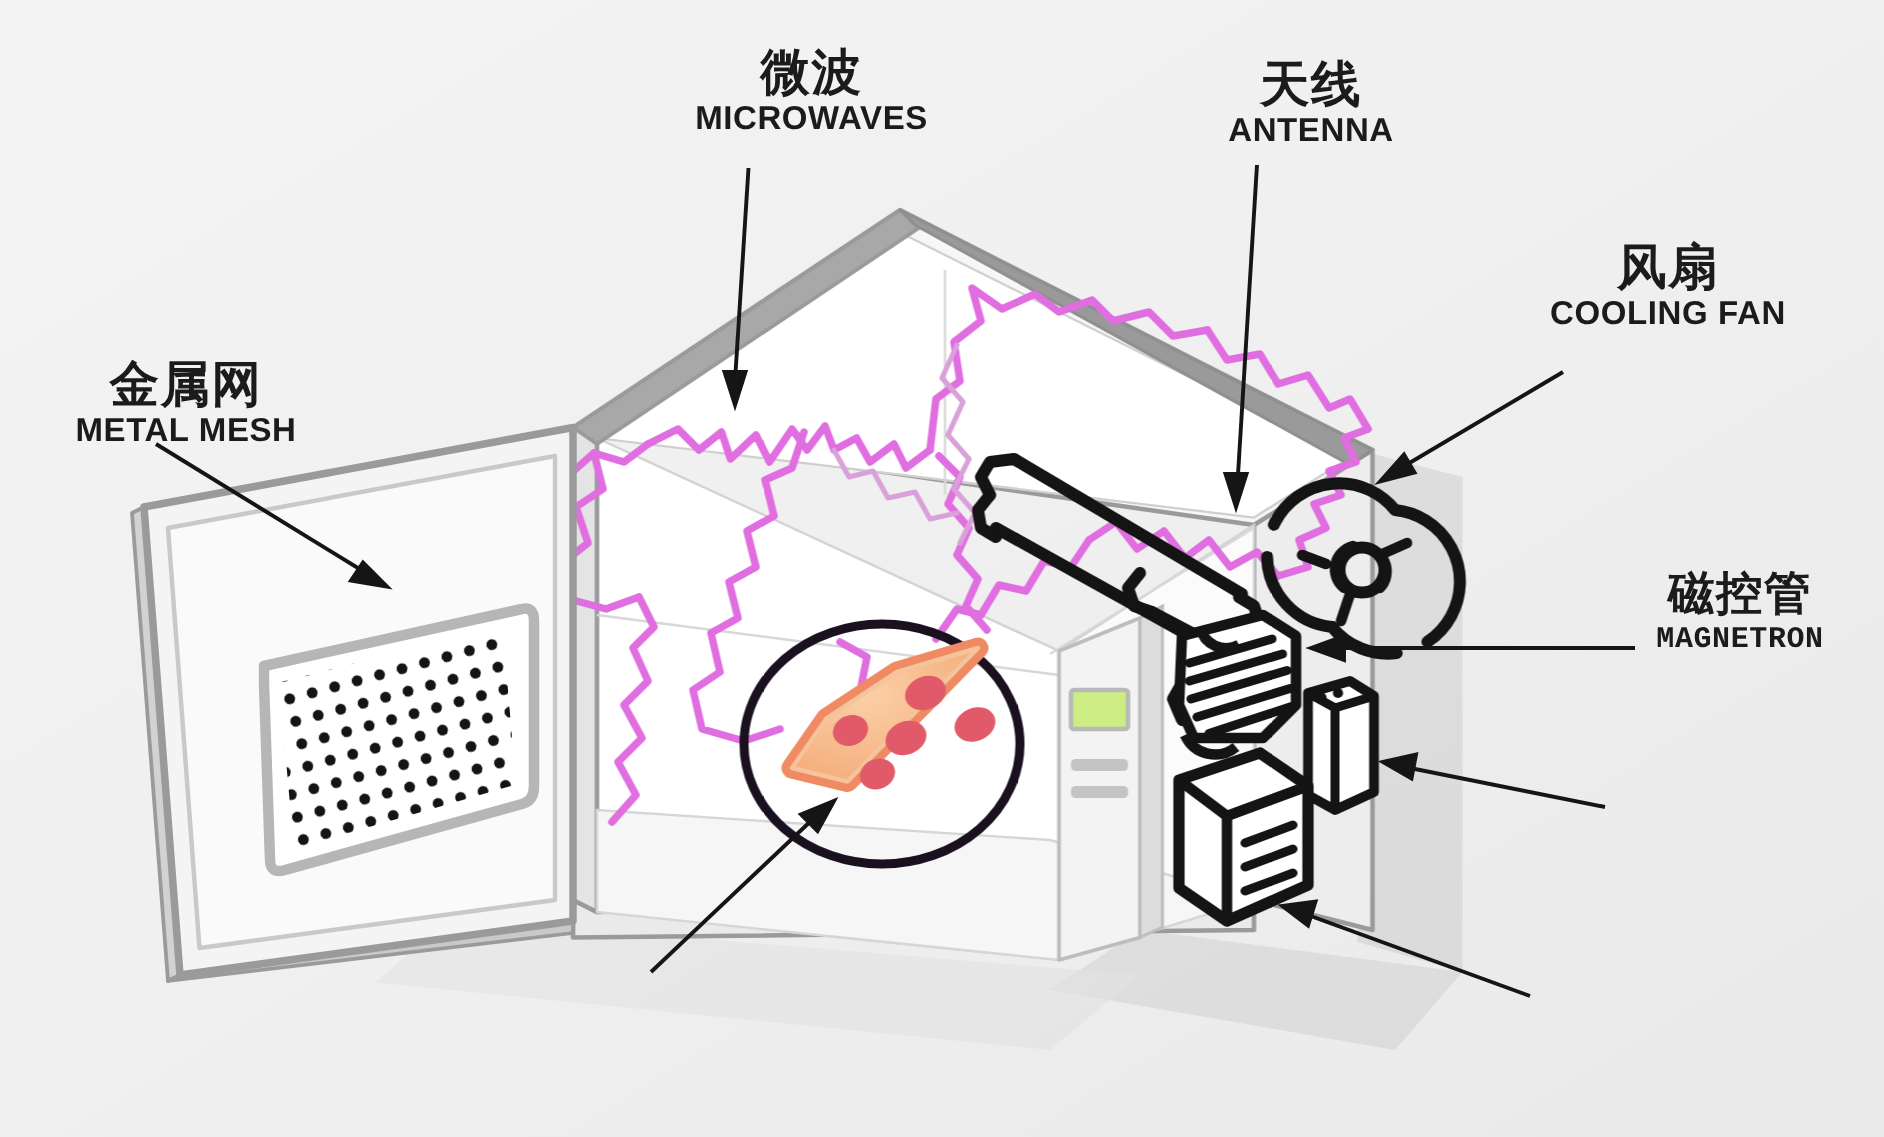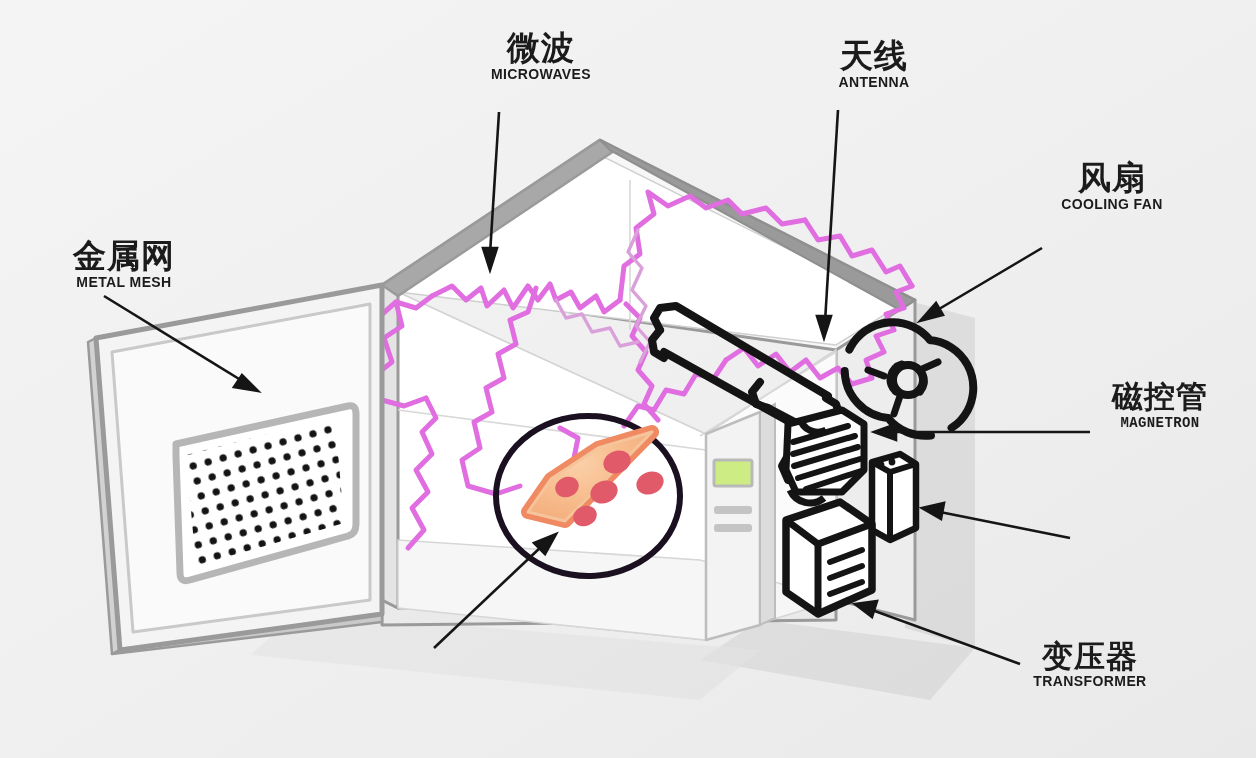--- a/index.html
+++ b/index.html
@@ -31,27 +31,27 @@
     user-select: none;
   }
   .label .cn {
     display: block;
     font-size: 33px;
     font-weight: 700;
     letter-spacing: 1px;
   }
   .label .en {
     display: block;
-    font-size: 14px;
+    font-size: 22px;
     font-weight: 700;
     letter-spacing: 0.4px;
     margin-top: 1px;
   }
   .label.small .cn { font-size: 31px; }
-  .label.small .en { font-size: 14px; }
+  .label.small .en { font-size: 20px; }
   .label.rev .en { margin-top: 0; margin-bottom: 2px; }
 </style>
 </head>
 <body>
 
 <div id="stage">
 
   <svg id="art" viewBox="0 0 1256 758" xmlns="http://www.w3.org/2000/svg">
 
     <defs>
@@ -289,19 +289,15 @@
     <span class="cn">金属网</span>
     <span class="en">METAL MESH</span>
   </div>
 
   <div class="label small" style="left:1160px; top:382px; transform:translateX(-50%);font-family:Liberation Mono, monospace;">
     <span class="cn">磁控管</span>
     <span class="en">MAGNETRON</span>
   </div>
 
 
-  <div class="label small" style="left:1090px; top:640px; transform:translateX(-50%);">
-    <span class="cn">变压器</span>
-    <span class="en">TRANSFORMER</span>
-  </div>
 
 
 </div>
 
 </body></html>

